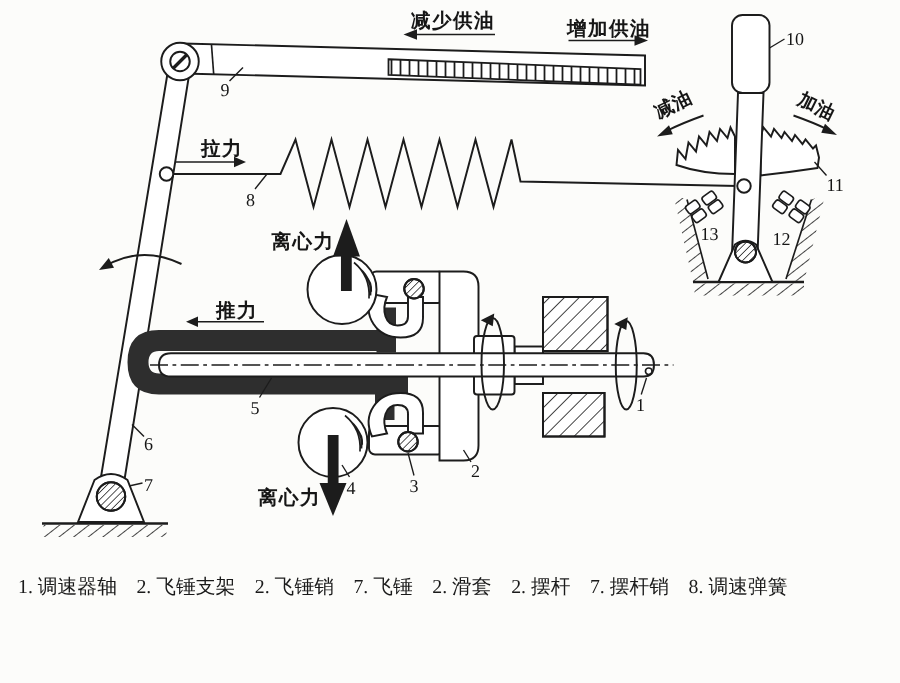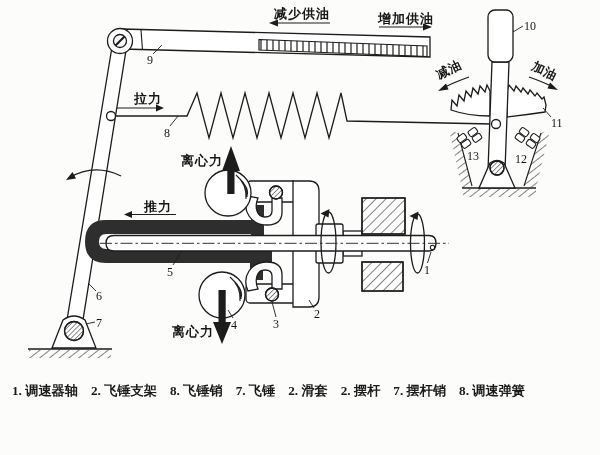--- a/index.html
+++ b/index.html
@@ -10,21 +10,21 @@
   .zhs{font-size:12.5px;font-weight:600;letter-spacing:0.5px;}
   .num{font-size:12px;}
   .s{stroke:#1c1c1c;stroke-width:1.3;fill:#ffffff;}
   .sn{stroke:#1c1c1c;stroke-width:1.3;fill:none;}
   .thin{stroke:#1c1c1c;stroke-width:1.1;fill:none;}
   .dk{fill:#2e2e2e;stroke:none;}
   .flt{fill:#1c1c1c;stroke:none;}
   .ld{stroke:#1c1c1c;stroke-width:0.9;fill:none;}
   .caption{position:absolute;left:12px;width:584px;font-family:"Liberation Serif","DejaVu Serif",serif;
            font-size:13.2px;color:#1a1a1a;white-space:nowrap;}
-  .cap-item{margin-right:13px;font-weight:bold;}
+  .cap-item{margin-right:13px;}
 </style>
 </head>
 <body>
 
 <div id="stage">
 <svg width="600" height="380" viewBox="0 0 600 380">
   <defs>
     <pattern id="h45" width="7" height="7" patternUnits="userSpaceOnUse" patternTransform="rotate(45)">
       <line x1="0" y1="0" x2="0" y2="7" stroke="#1c1c1c" stroke-width="1.1"></line>
     </pattern>
@@ -190,14 +190,14 @@
     <text class="num" x="147" y="64">9</text>
     <line class="ld" x1="513" y1="32" x2="523" y2="26"></line>
     <text class="num" x="524" y="30">10</text>
     <line class="ld" x1="543" y1="108" x2="551" y2="117"></line>
     <text class="num" x="551" y="127">11</text>
     <text class="num" x="515" y="163">12</text>
     <text class="num" x="467" y="160">13</text>
   </g>
 </svg>
 
-<div class="caption" style="top:382px" id="cap-line1"><span class="cap-item">1. 调速器轴</span><span class="cap-item">2. 飞锤支架</span><span class="cap-item">8. 飞锤销</span><span class="cap-item">7. 飞锤</span><span class="cap-item">2. 滑套</span><span class="cap-item">2. 摆杆</span><span class="cap-item">7. 摆杆销</span><span class="cap-item">8. 调速弹簧</span></div>
+<div class="caption" style="top:382px" id="cap-line1"><span class="cap-item">1. 调速器轴</span><span class="cap-item">2. 飞锤支架</span><span class="cap-item">2. 飞锤销</span><span class="cap-item">7. 飞锤</span><span class="cap-item">2. 滑套</span><span class="cap-item">2. 摆杆</span><span class="cap-item">7. 摆杆销</span><span class="cap-item">8. 调速弹簧</span></div>
 </div>
 
 </body></html>

